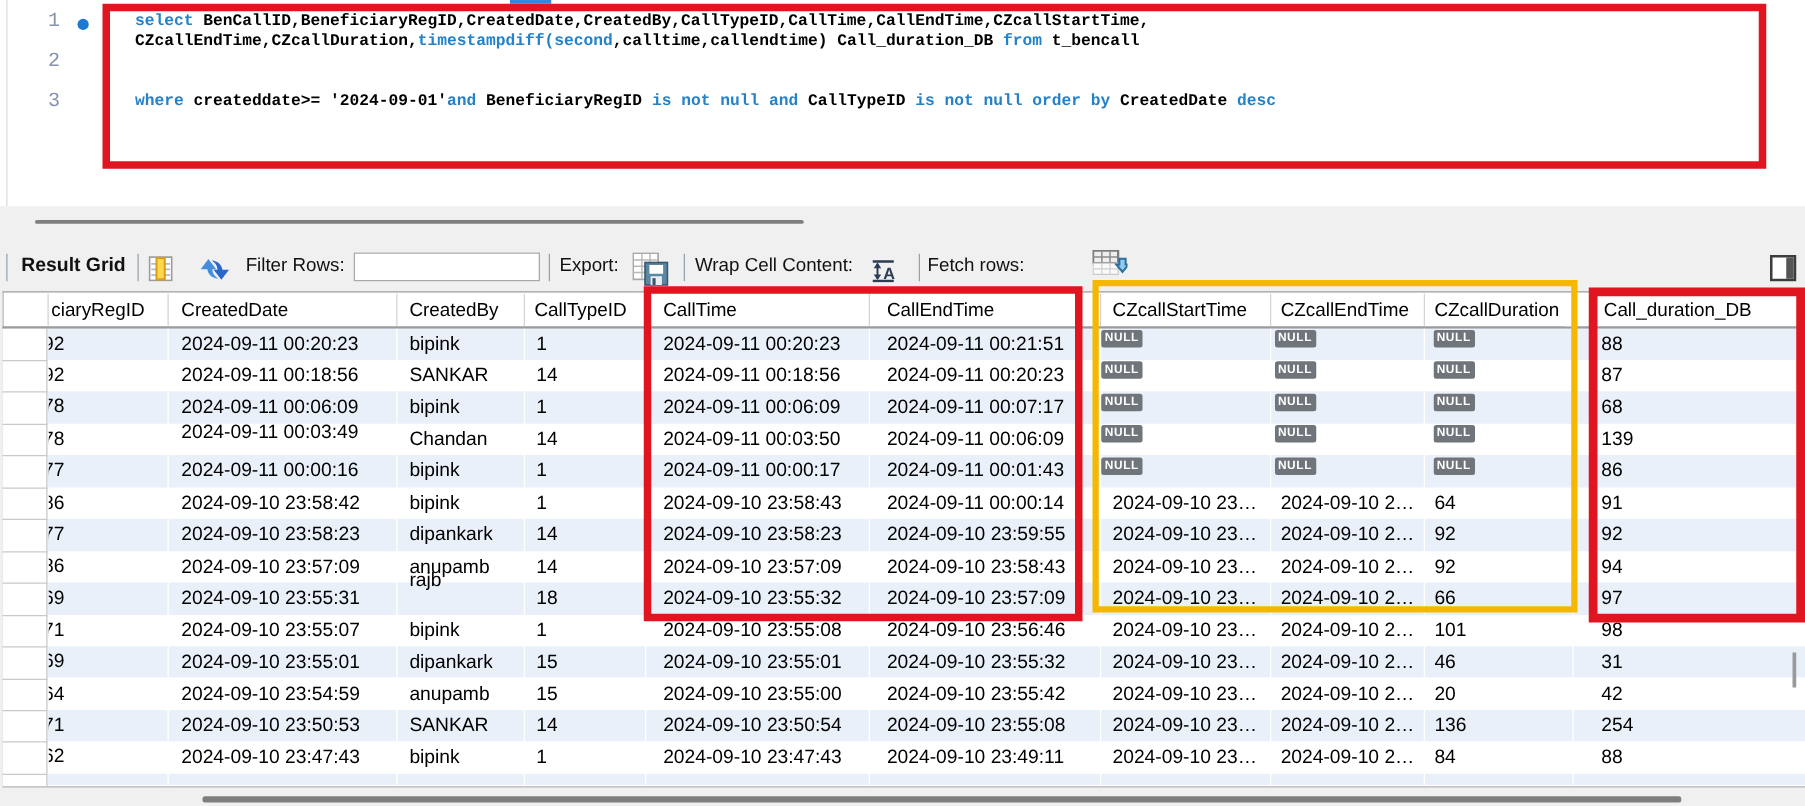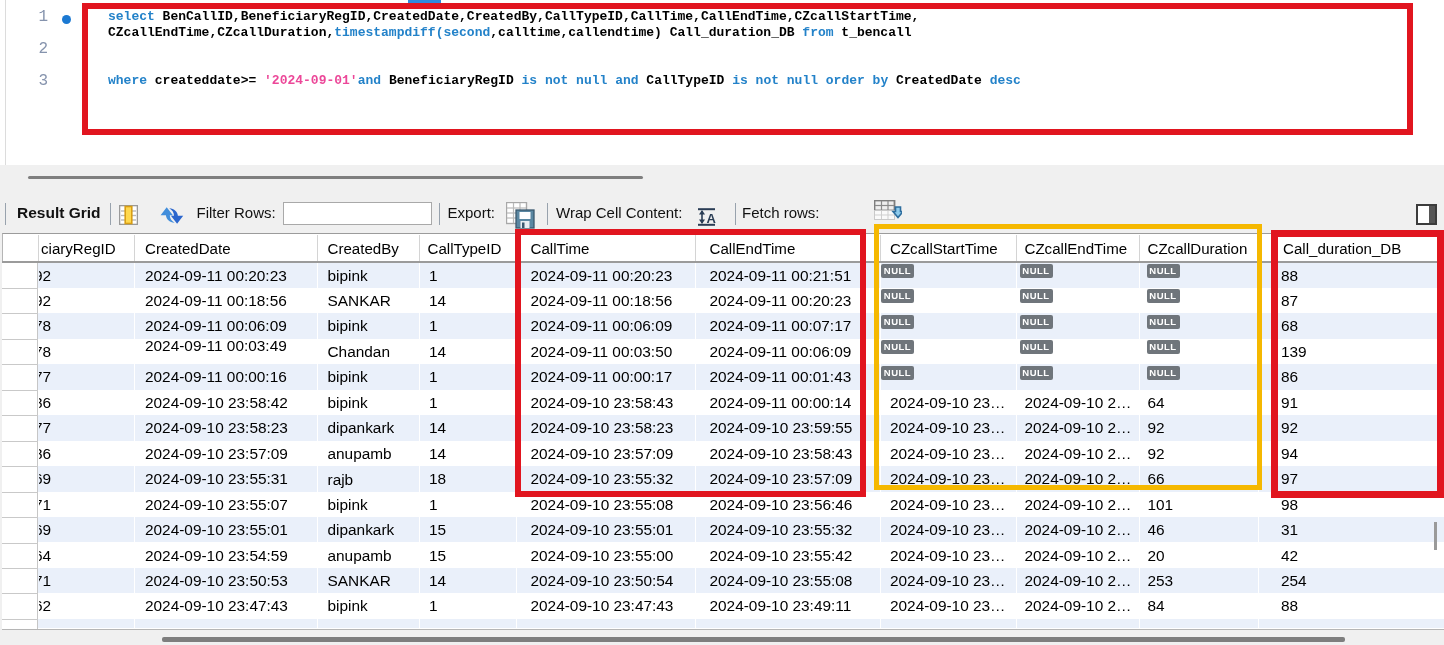--- a/index.html
+++ b/index.html
@@ -1,20 +1,20 @@
 <!DOCTYPE html>
 <html><head><meta charset="utf-8">
 <style>
 html,body{margin:0;padding:0}
 body{width:1444px;height:645px;position:relative;overflow:hidden;background:#fff;
  font-family:"Liberation Sans",sans-serif}
 .abs{position:absolute}
 .code{font-family:"Liberation Mono",monospace;font-size:13px;line-height:32px;white-space:pre;color:#000;font-weight:bold}
 .kw{color:#2382c9}
-.str{color:#ec4899}
+.str{color:#000000}
 .ln{font-family:"Liberation Mono",monospace;font-size:16px;line-height:32px;color:#8593ad;text-align:right;width:22px}
 .tb{font-size:15px;color:#111;line-height:25px;white-space:pre}
 .sep{width:1px;background:#98a2ad;height:22px;top:203px}
 .hdr{font-size:15.1px;color:#000;line-height:28px;white-space:pre}
 .cell{font-size:15.4px;color:#000;line-height:25.45px;height:25.45px;white-space:pre;overflow:hidden}
 .nullb{position:absolute;width:33px;height:14px;background:#6f757b;border-radius:2px;color:#fff;
  font-size:9.5px;font-weight:bold;text-align:center;line-height:14px;letter-spacing:.5px}
 .vsep-h{position:absolute;width:1px;background:#d4d4d4}
 .vsep-d{position:absolute;width:1px;background:#fff}
 </style></head>
@@ -230,21 +230,21 @@
 <div class="abs cell" style="left:327.5px;top:440.6px">anupamb</div>
 <div class="abs cell" style="left:429px;top:440.6px">14</div>
 <div class="abs cell" style="left:530.5px;top:440.6px">2024-09-10 23:57:09</div>
 <div class="abs cell" style="left:709.5px;top:440.6px">2024-09-10 23:58:43</div>
 <div class="abs cell" style="left:890px;top:440.6px">2024-09-10 23…</div>
 <div class="abs cell" style="left:1024.5px;top:440.6px">2024-09-10 2…</div>
 <div class="abs cell" style="left:1147.5px;top:440.6px">92</div>
 <div class="abs cell" style="left:1281px;top:440.6px">94</div>
 <div class="abs cell" style="left:39px;top:466.1px;width:94px;text-indent:-5px">69</div>
 <div class="abs cell" style="left:145px;top:466.1px">2024-09-10 23:55:31</div>
-<div class="abs cell" style="left:327.5px;top:467px">rajb</div>
+<div class="abs cell" style="left:327.5px;top:452px">rajb</div>
 <div class="abs cell" style="left:429px;top:466.1px">18</div>
 <div class="abs cell" style="left:530.5px;top:466.1px">2024-09-10 23:55:32</div>
 <div class="abs cell" style="left:709.5px;top:466.1px">2024-09-10 23:57:09</div>
 <div class="abs cell" style="left:890px;top:466.1px">2024-09-10 23…</div>
 <div class="abs cell" style="left:1024.5px;top:466.1px">2024-09-10 2…</div>
 <div class="abs cell" style="left:1147.5px;top:466.1px">66</div>
 <div class="abs cell" style="left:1281px;top:466.1px">97</div>
 <div class="abs cell" style="left:39px;top:491.5px;width:94px;text-indent:-5px">71</div>
 <div class="abs cell" style="left:145px;top:491.5px">2024-09-10 23:55:07</div>
 <div class="abs cell" style="left:327.5px;top:491.5px">bipink</div>
@@ -276,21 +276,21 @@
 <div class="abs cell" style="left:1147.5px;top:542.5px">20</div>
 <div class="abs cell" style="left:1281px;top:542.5px">42</div>
 <div class="abs cell" style="left:39px;top:567.9px;width:94px;text-indent:-5px">71</div>
 <div class="abs cell" style="left:145px;top:567.9px">2024-09-10 23:50:53</div>
 <div class="abs cell" style="left:327.5px;top:567.9px">SANKAR</div>
 <div class="abs cell" style="left:429px;top:567.9px">14</div>
 <div class="abs cell" style="left:530.5px;top:567.9px">2024-09-10 23:50:54</div>
 <div class="abs cell" style="left:709.5px;top:567.9px">2024-09-10 23:55:08</div>
 <div class="abs cell" style="left:890px;top:567.9px">2024-09-10 23…</div>
 <div class="abs cell" style="left:1024.5px;top:567.9px">2024-09-10 2…</div>
-<div class="abs cell" style="left:1147.5px;top:567.9px">253</div>
+<div class="abs cell" style="left:1147.5px;top:567.9px">136</div>
 <div class="abs cell" style="left:1281px;top:567.9px">254</div>
 <div class="abs cell" style="left:39px;top:593.3px;width:94px;text-indent:-5px">62</div>
 <div class="abs cell" style="left:145px;top:593.3px">2024-09-10 23:47:43</div>
 <div class="abs cell" style="left:327.5px;top:593.3px">bipink</div>
 <div class="abs cell" style="left:429px;top:593.3px">1</div>
 <div class="abs cell" style="left:530.5px;top:593.3px">2024-09-10 23:47:43</div>
 <div class="abs cell" style="left:709.5px;top:593.3px">2024-09-10 23:49:11</div>
 <div class="abs cell" style="left:890px;top:593.3px">2024-09-10 23…</div>
 <div class="abs cell" style="left:1024.5px;top:593.3px">2024-09-10 2…</div>
 <div class="abs cell" style="left:1147.5px;top:593.3px">84</div>

